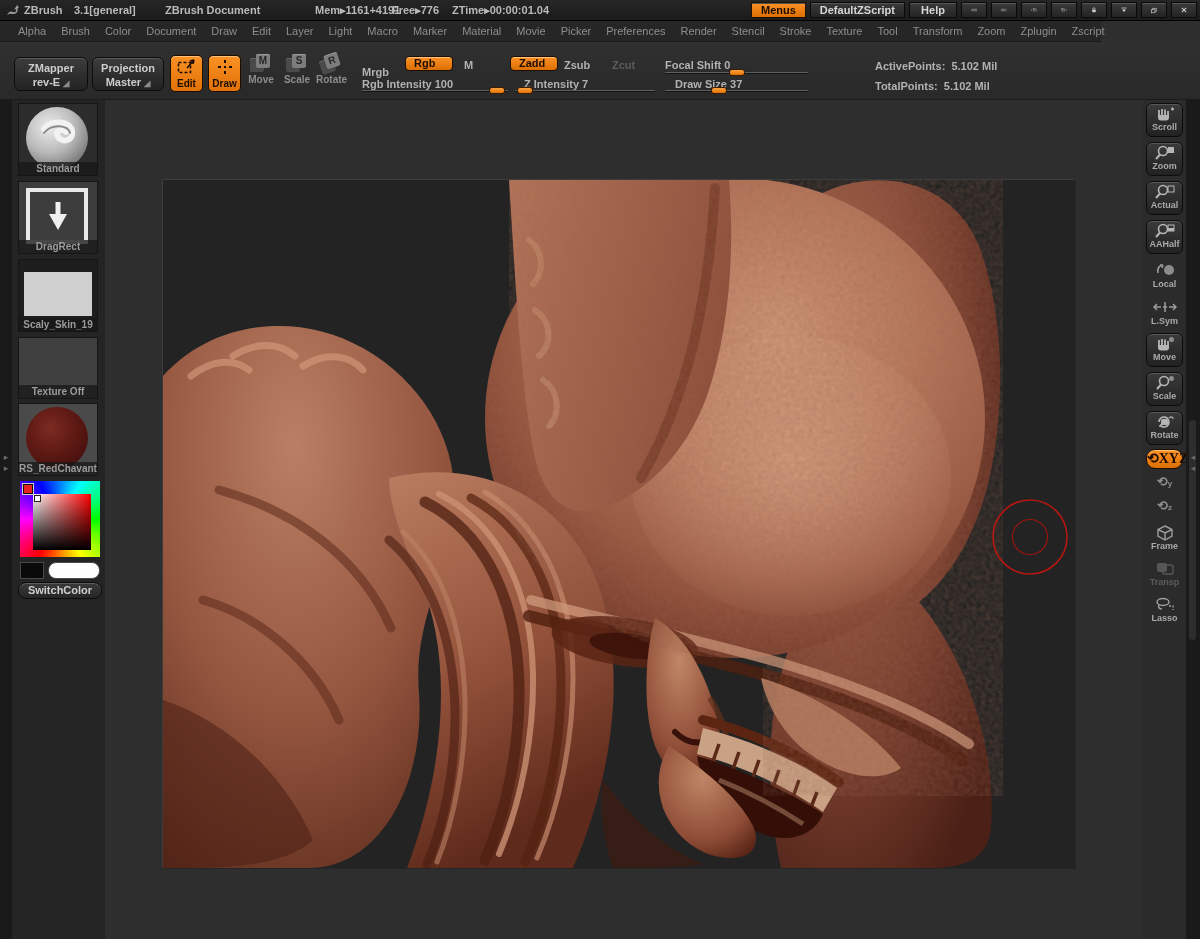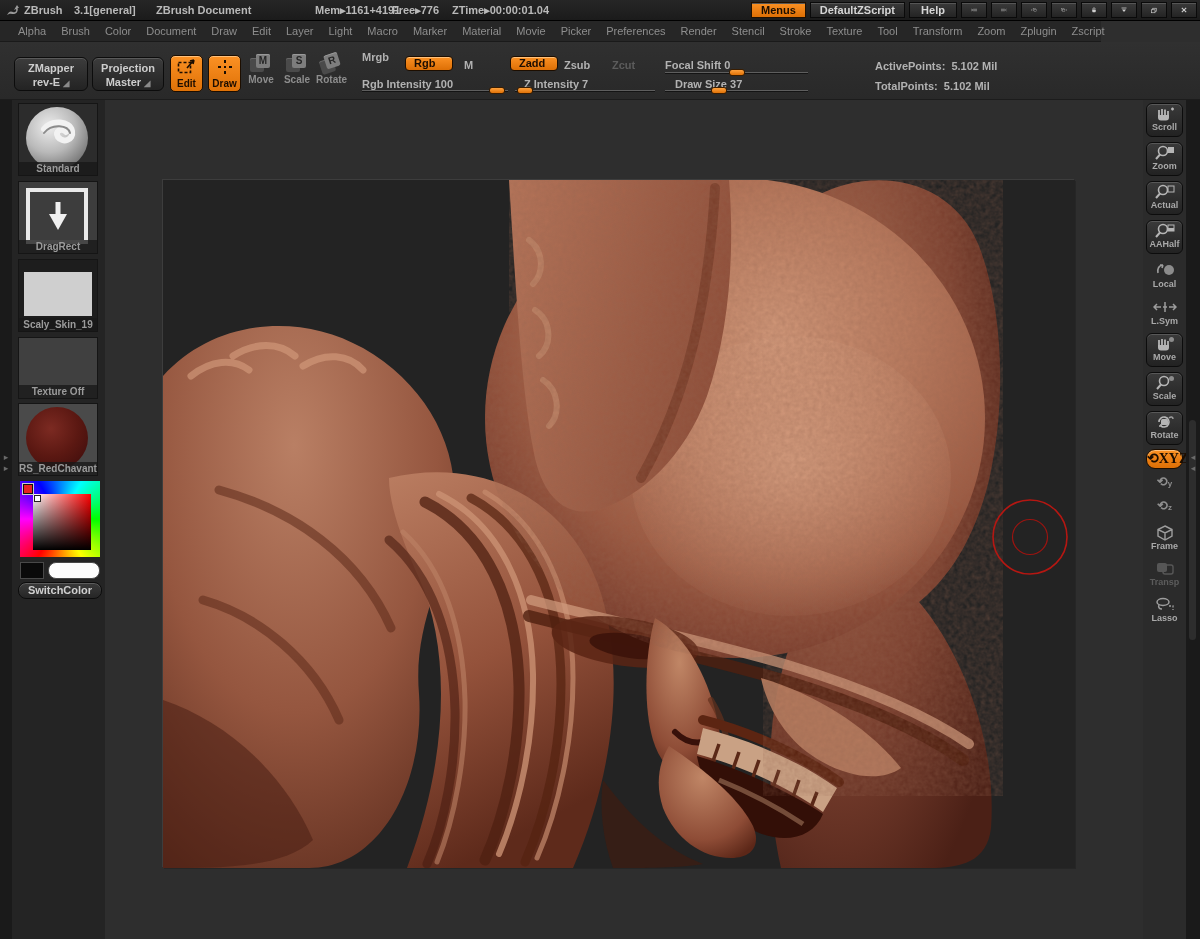--- a/index.html
+++ b/index.html
@@ -124,21 +124,21 @@
 <body>
 
 <div id="titlebar">
   <span class="t" style="left:5px; top:2px;">
     <svg width="16" height="16" viewBox="0 0 16 16">
         <path d="M2,13 C4,9 6,9 8,10 C10,11 12,9 11,7 L9,8 L12,3 L14,6 L12.5,6 C13.5,8 12,12 9,12 C6.5,12 5,11 2,13 Z" fill="#9a9a9a"></path>
       </svg>
   </span>
   <span class="t" style="left:24px;">ZBrush</span>
   <span class="t" style="left:74px;">3.1[general]</span>
-  <span class="t" style="left:156px;">ZBrush Document</span>
+  <span class="t" style="left:165px;">ZBrush Document</span>
   <span class="t" style="left:288px;padding-left:27px;">Mem▸1161+4191</span>
   <span class="t" style="left:392px;">Free▸776</span>
   <span class="t" style="left:452px;">ZTime▸00:00:01.04</span>
 
   <div id="tb-right">
     <div class="tb-btn orange">Menus</div>
     <div class="tb-btn">DefaultZScript</div>
     <div class="tb-btn" style="min-width:48px">Help</div>
     <div class="tb-btn tb-ico">
       <svg width="18" height="10" viewBox="0 0 18 10">
@@ -261,21 +261,21 @@
     <div>Scale</div>
   </div>
   <div class="ghost-tool" style="left:316px; top:12px;">
     <div class="g-ico rot2">
         <div class="g-sq1"></div>
         <div class="g-sq2">R</div>
       </div>
     <div>Rotate</div>
   </div>
 
-  <span class="tb-label" style="left:362px; top:9px;">Mrgb</span>
+  <span class="tb-label" style="left:362px; top:24px;">Mrgb</span>
   <div class="mini-orange" style="left:405px; top:14px; width:48px;"><span>Rgb</span></div>
   <span class="tb-label" style="left:464px; top:17px;">M</span>
 
   <span class="tb-label" style="left:362px; top:36px;"><span>Rgb Intensity</span> <span>100</span></span>
   <div class="slider-track" style="left:362px; top:48px; width:146px;">
     <div class="slider-handle" style="left:127px;"></div>
   </div>
 
   <div class="mini-orange" style="left:510px; top:14px; width:48px;"><span>Zadd</span></div>
   <span class="tb-label" style="left:564px; top:17px;">Zsub</span>

